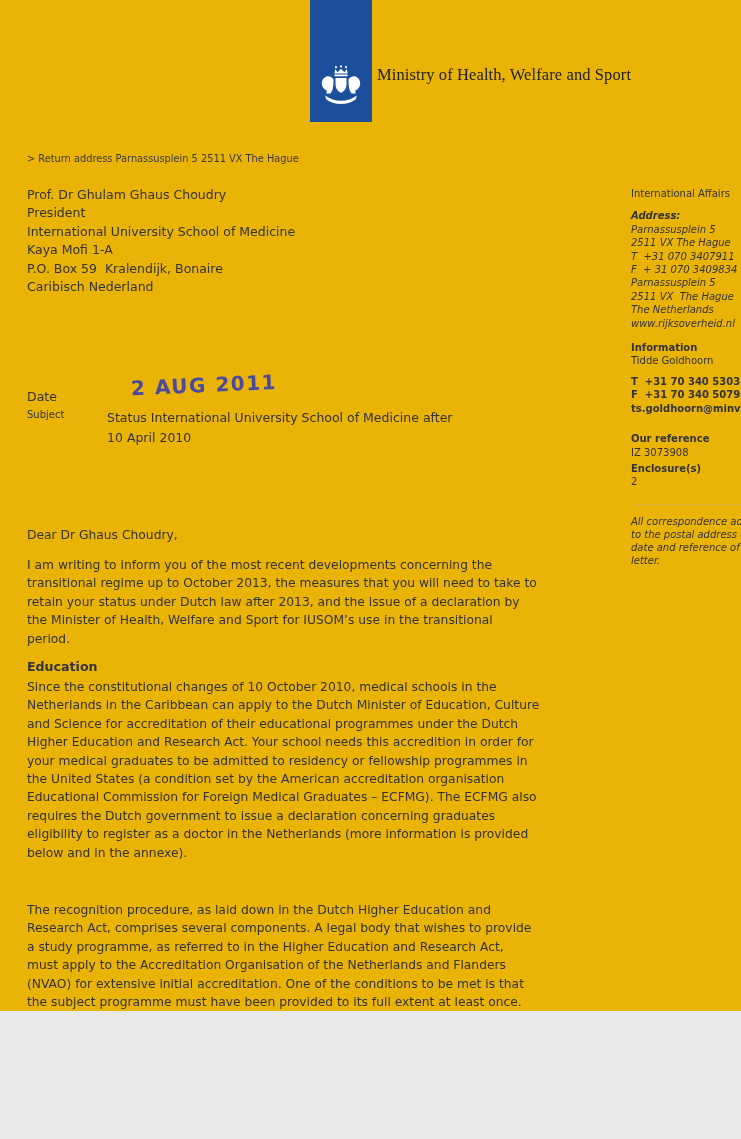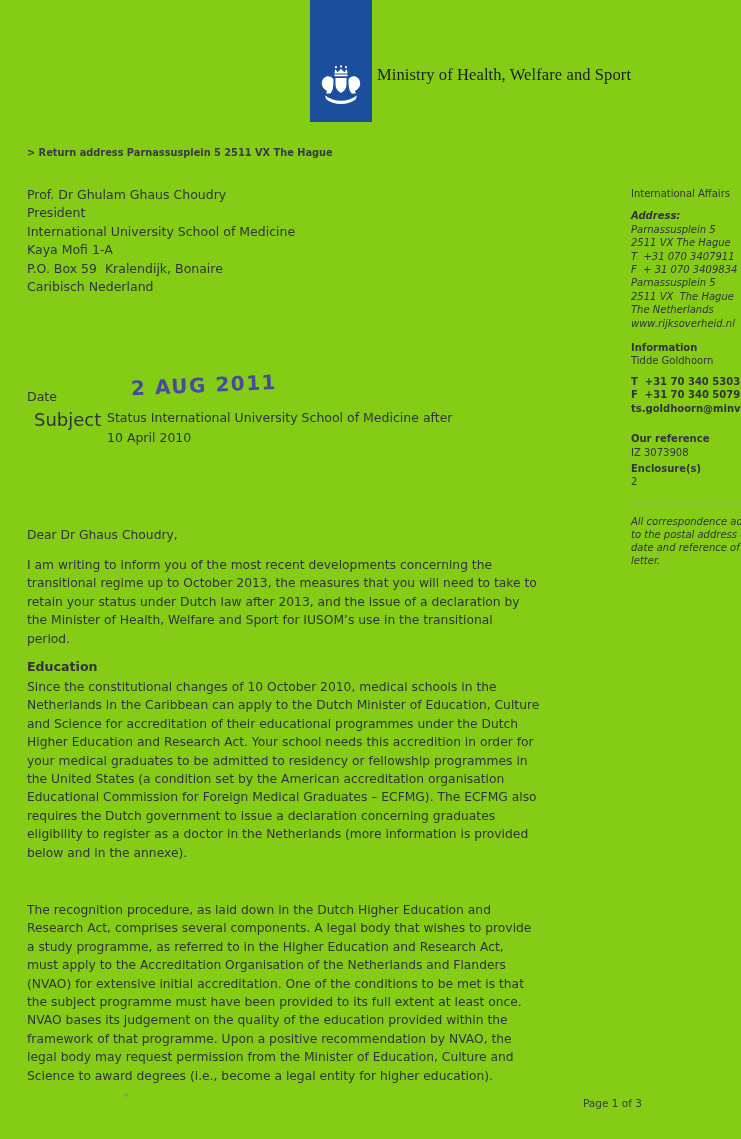--- a/index.html
+++ b/index.html
@@ -3,23 +3,23 @@
 <meta charset="utf-8">
 <style>
   html, body { margin: 0; padding: 0; }
   body {
     background: #e9e9e7;
     font-family: "DejaVu Sans", "Liberation Sans", sans-serif;
   }
   .page {
     position: relative;
     width: 741px;
-    height: 1139px;
+    height: 1011px;
     margin: 0 auto;
-    background: #84cc16;
+    background: #eab308;
     color: #33333c;
     overflow: hidden;
   }
 
   
   .banner {
     position: absolute;
     left: 310px; top: 0;
     width: 62px; height: 122px;
     background: #1b4e9b;
@@ -34,24 +34,23 @@
     left: 377px; top: 65px;
     font-family: "Liberation Serif", "DejaVu Serif", serif;
     font-size: 16.5px;
     color: #1e1e28;
     letter-spacing: 0.1px;
   }
 
   
   .return-address {
     position: absolute;
-    left: 27px; top: 147px;
+    left: 27px; top: 153px;
     font-size: 9.8px;
     color: #3a3a44;
-    font-weight: bold;
   }
   .recipient {
     position: absolute;
     left: 27px; top: 186px;
     font-size: 12.5px;
     line-height: 18.4px;
     white-space: pre-wrap;
   }
 
   
@@ -91,22 +90,22 @@
     left: 131px; top: 373px;
     font-size: 20px;
     font-weight: bold;
     color: #4a49a0;
     letter-spacing: 1.5px;
     transform: rotate(-2.5deg);
     white-space: nowrap;
   }
   .subject-label {
     position: absolute;
-    left: 34px; top: 409px;
-    font-size: 18px;
+    left: 27px; top: 409px;
+    font-size: 10px;
   }
   .subject-value {
     position: absolute;
     left: 107px; top: 408px;
     width: 480px;
     font-size: 12.5px;
     line-height: 20px;
     white-space: pre-wrap;
   }
 

